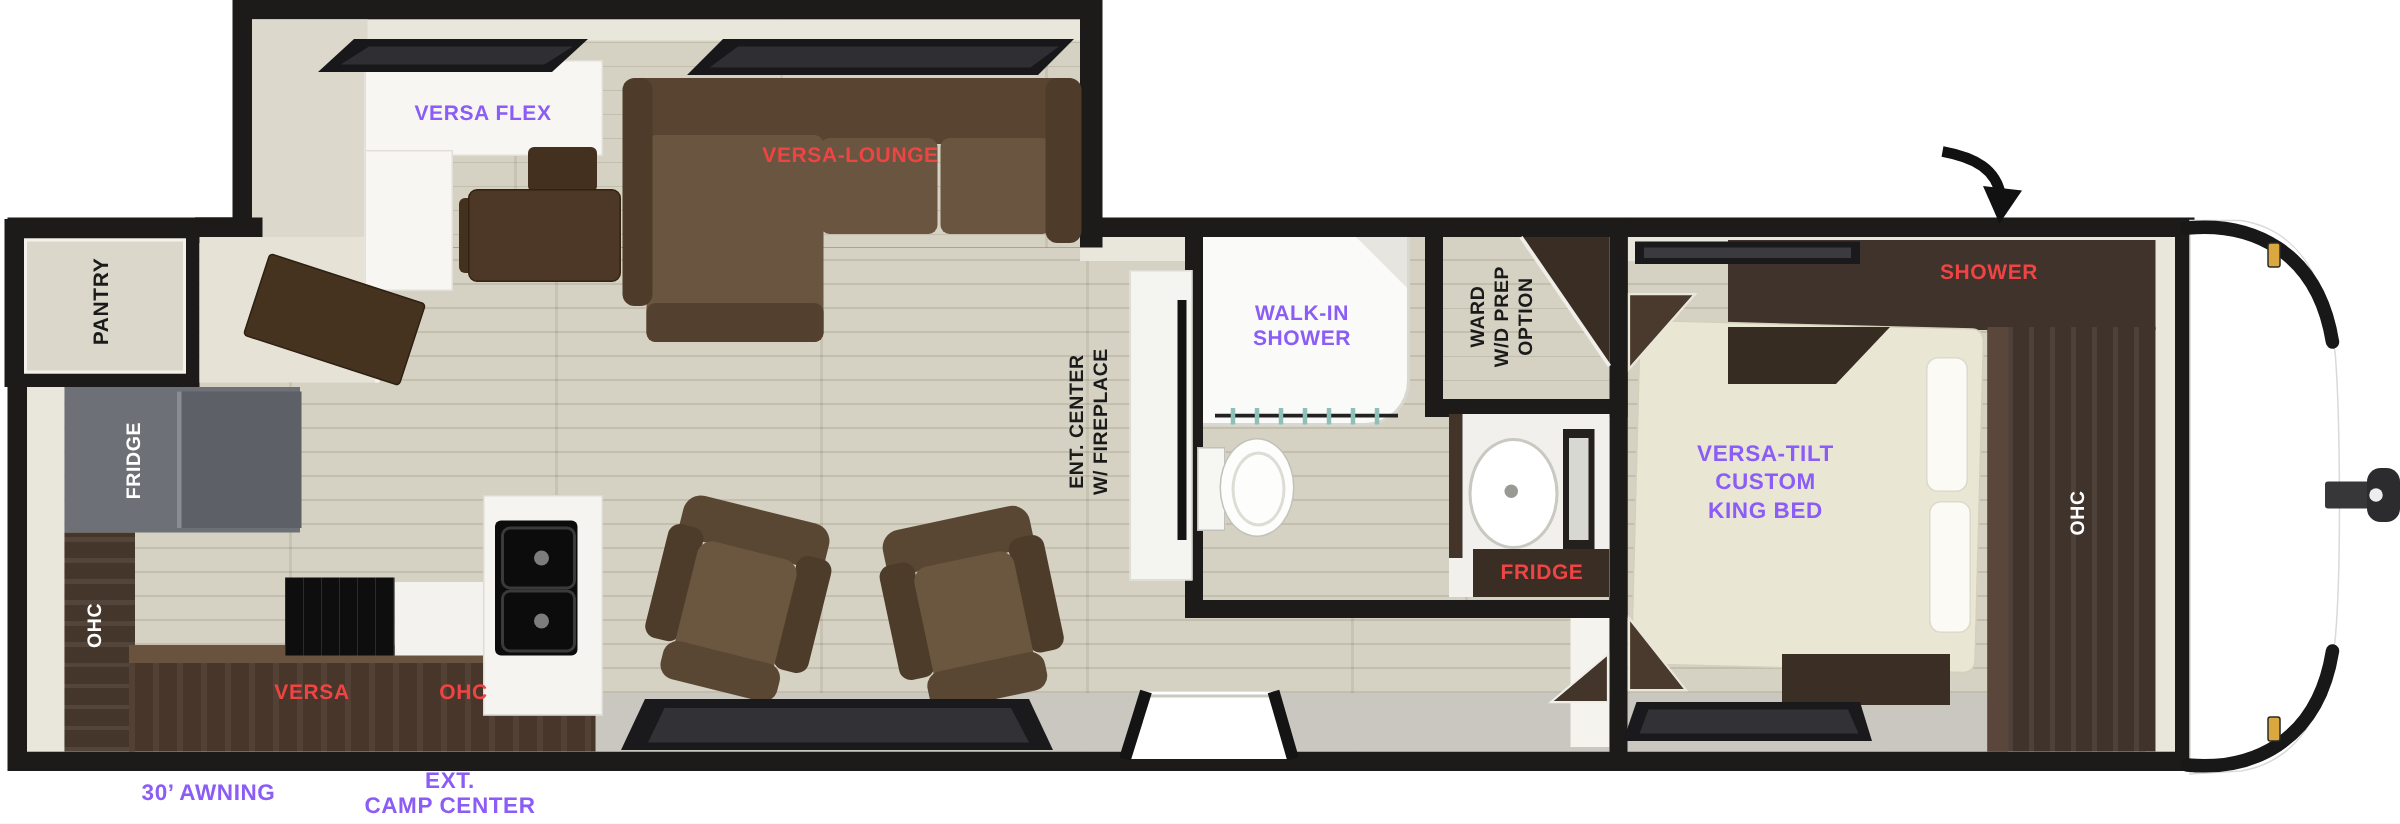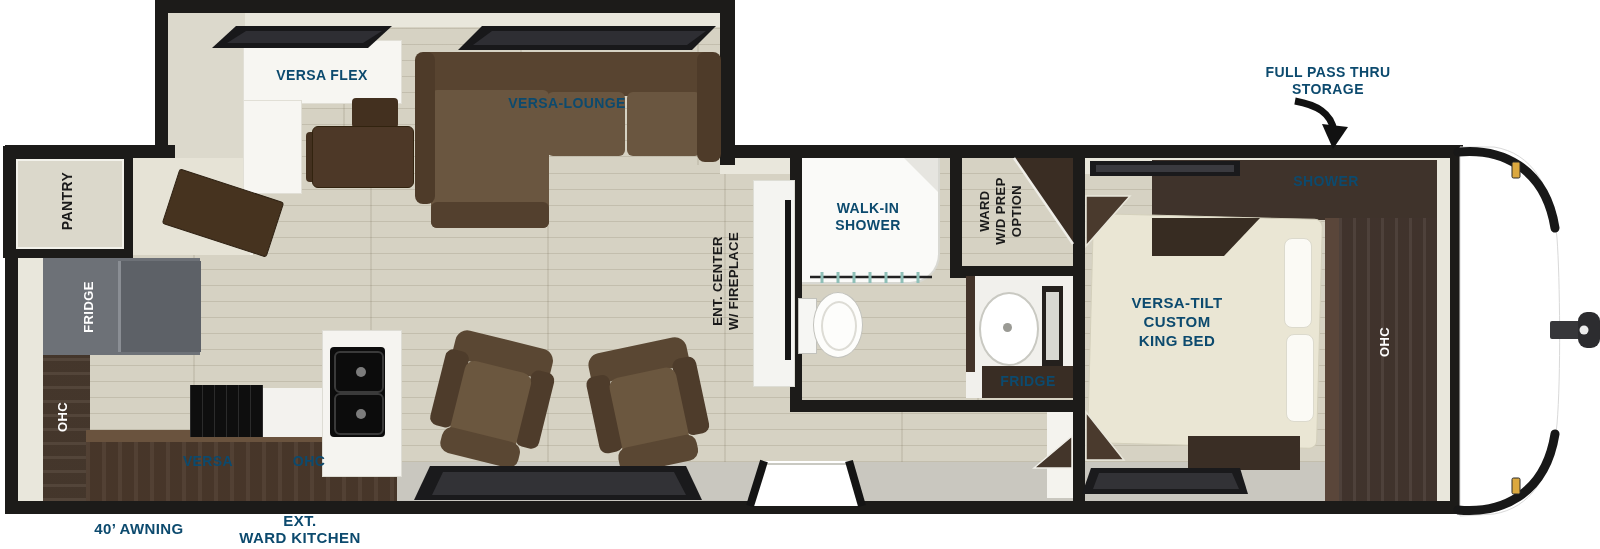--- a/index.html
+++ b/index.html
@@ -97,23 +97,23 @@
   .ch-arm-l{position:absolute;left:0;top:22px;width:24px;height:78px;background:#4e3c2b;border-radius:8px;}
   .ch-arm-r{position:absolute;left:88px;top:22px;width:24px;height:78px;background:#4e3c2b;border-radius:8px;}
   .ch-seat{position:absolute;left:22px;top:28px;width:68px;height:86px;background:#6b573f;border-radius:10px;}
   .ch-front{position:absolute;left:16px;top:98px;width:80px;height:26px;background:#5a4733;border-radius:10px;}
   
   .entc{left:753px;top:180px;width:40px;height:205px;background:#f4f4f1;border:1px solid #ddddd5;z-index:3;}
   .tv{left:785px;top:200px;width:6px;height:160px;background:#141414;z-index:3;}
   
   .svg-layer{left:0;top:0;width:1600px;height:549px;z-index:6;pointer-events:none;}
   
-  .lbl{position:absolute;z-index:10;font-weight:700;color:#0c4a6e;text-align:center;
+  .lbl{position:absolute;z-index:10;font-weight:700;color:#8b5cf6;text-align:center;
        white-space:pre-line;letter-spacing:.4px;line-height:17px;font-size:14px;}
-  .lbl.white{color:#0c4a6e;}
+  .lbl.white{color:#ef4444;}
   .vlbl{position:absolute;z-index:10;font-weight:700;color:#1a1a1a;text-align:center;
         white-space:pre-line;letter-spacing:.4px;transform:rotate(-90deg);line-height:16px;font-size:13px;}
   .vlbl.white{color:#ffffff;}
   .l-fullpass{left:1218px;top:64px;width:220px;}
   .l-closet{left:1266px;top:173px;width:120px;}
   .l-kingbed{left:1077px;top:293px;width:200px;font-size:15px;line-height:19px;}
   .l-shower{left:788px;top:200px;width:160px;}
   .l-linen{left:983px;top:373px;width:90px;}
   .l-vlounge{left:477px;top:95px;width:180px;}
   .l-vflex{left:252px;top:67px;width:140px;}
@@ -295,36 +295,34 @@
       <rect x="1512" y="478" width="8" height="16" rx="1.5" fill="#dba83f" stroke="#2a2a2a" stroke-width="1"></rect>
     </g>
 
     <g>
       <rect x="1550" y="321" width="32" height="18" rx="2" fill="#37373a"></rect>
       <rect x="1578" y="312" width="22" height="36" rx="9" fill="#2c2c2f"></rect>
       <circle cx="1584" cy="330" r="4.5" fill="#ededed"></circle>
     </g>
   </svg>
 
-  <div class="lbl l-fullpass">FULL PASS THRU
-STORAGE</div>
   <div class="lbl white l-closet">SHOWER</div>
   <div class="lbl l-shower">WALK-IN
 SHOWER</div>
   <div class="lbl l-kingbed">VERSA-TILT
 CUSTOM
 KING BED</div>
   <div class="lbl white l-linen">FRIDGE</div>
   <div class="lbl white l-vlounge">VERSA-LOUNGE</div>
   <div class="lbl l-vflex">VERSA FLEX</div>
   <div class="lbl white l-micro">VERSA</div>
   <div class="lbl white l-ohck">OHC</div>
-  <div class="lbl l-awning">40’ AWNING</div>
+  <div class="lbl l-awning">30’ AWNING</div>
   <div class="lbl l-extkitchen">EXT.
-WARD KITCHEN</div>
+CAMP CENTER</div>
 
   <div class="vlbl v-pantry" style="font-size:14px;">PANTRY</div>
   <div class="vlbl white v-fridge">FRIDGE</div>
   <div class="vlbl white v-ohcl">OHC</div>
   <div class="vlbl v-entc">ENT. CENTER
 W/ FIREPLACE</div>
   <div class="vlbl v-ward">WARD
 W/D PREP
 OPTION</div>
   <div class="vlbl white v-ohcb">OHC</div>

